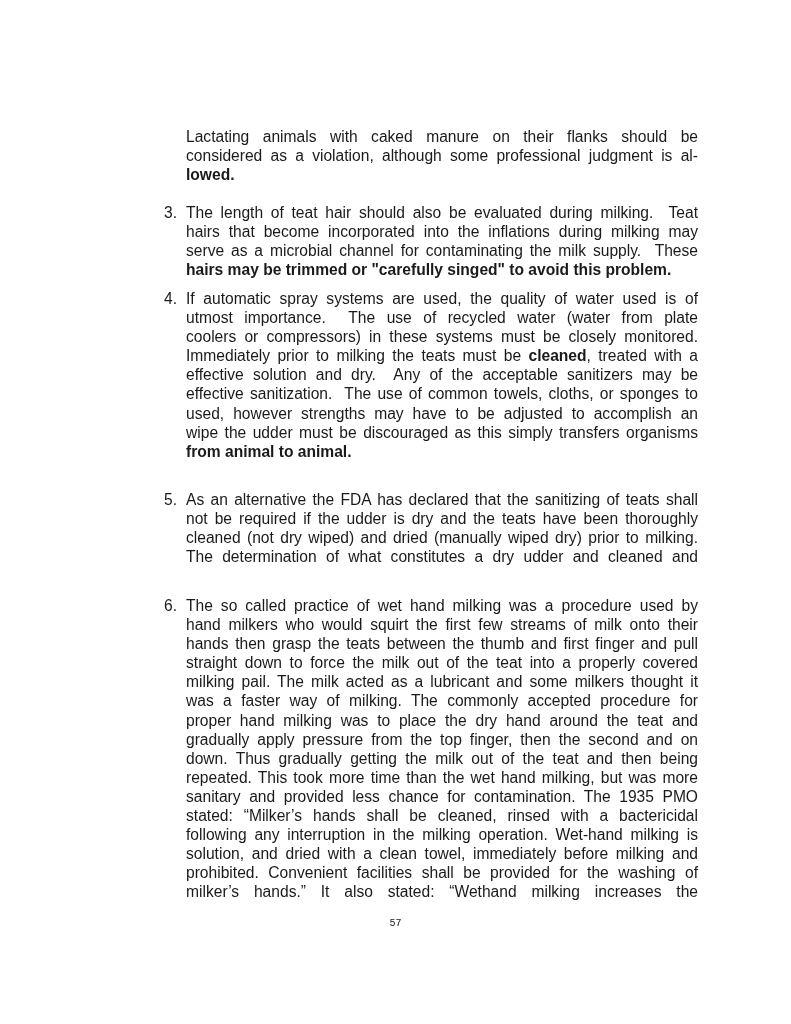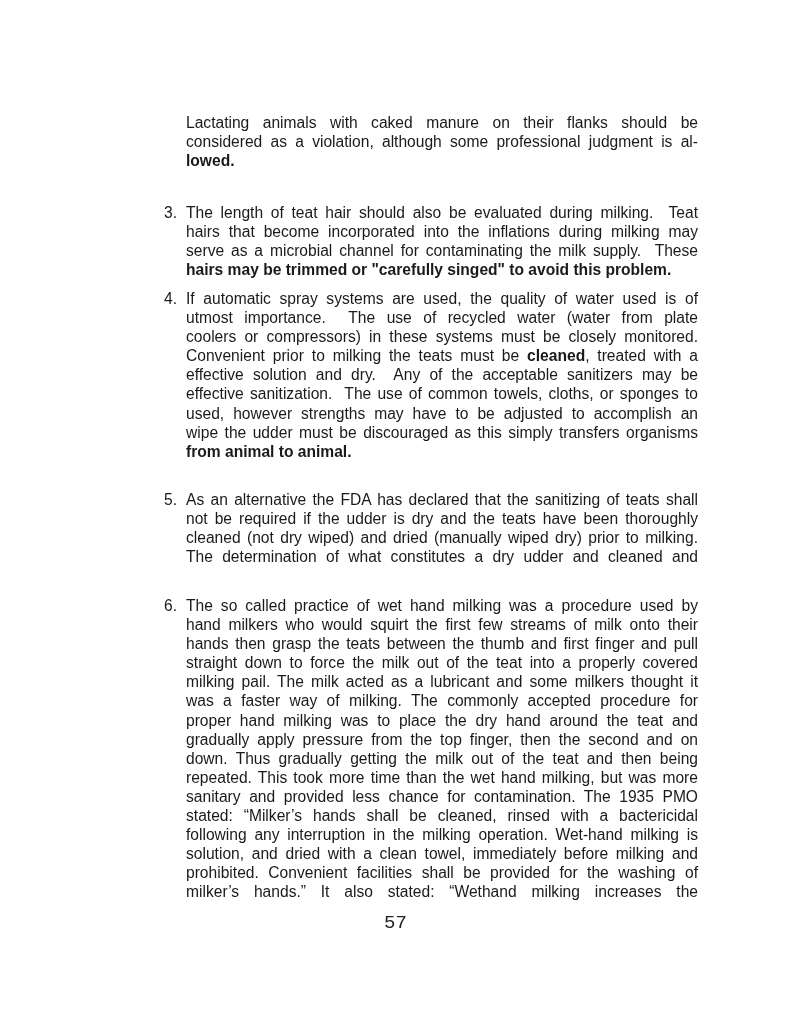--- a/index.html
+++ b/index.html
@@ -14,30 +14,30 @@
   .block { position: absolute; left: 164px; width: 534px; }
   .item { display: flex; }
   .num { width: 22px; flex: 0 0 22px; }
   .body { flex: 1; }
   .line { display: block; text-align: justify; text-align-last: justify; white-space: nowrap; }
   .line.last { text-align-last: left; font-weight: bold; }
   .line span { white-space: pre; }
   .indent { padding-left: 22px; }
   .pagenum {
     position: absolute; left: 0; width: 791px; top: 914px; text-align: center;
-    font-family: "Liberation Mono", monospace; font-size: 19px; color: #222;
+    font-family: "Liberation Mono", monospace; font-size: 10px; color: #222;
   }
   b { font-weight: bold; }
 </style>
 </head>
 <body>
 
 <div class="page">
 
-  <div class="block" style="top:113px;">
+  <div class="block" style="top:127px;">
     <div class="indent" id="intro">
         <span class="line"><span>Lactating animals with caked manure on their flanks should be</span></span>
         <span class="line"><span>considered as a violation, although some professional judgment is al-</span></span>
         <span class="line last"><span>lowed.</span></span>
       </div>
   </div>
 
   <div class="block" style="top:203px;">
     <div class="item">
       <span class="num">3.</span>
@@ -50,21 +50,21 @@
     </div>
   </div>
 
   <div class="block" style="top:289px;">
     <div class="item">
       <span class="num">4.</span>
       <div class="body" id="item-1">
           <span class="line"><span>If automatic spray systems are used, the quality of water used is of</span></span>
           <span class="line"><span>utmost importance.  The use of recycled water (water from plate</span></span>
           <span class="line"><span>coolers or compressors) in these systems must be closely monitored.</span></span>
-          <span class="line"><span>Convenient prior to milking the teats must be </span><b>cleaned</b><span>, treated with a</span></span>
+          <span class="line"><span>Immediately prior to milking the teats must be </span><b>cleaned</b><span>, treated with a</span></span>
           <span class="line"><span>effective solution and dry.  Any of the acceptable sanitizers may be</span></span>
           <span class="line"><span>effective sanitization.  The use of common towels, cloths, or sponges to</span></span>
           <span class="line"><span>used, however strengths may have to be adjusted to accomplish an</span></span>
           <span class="line"><span>wipe the udder must be discouraged as this simply transfers organisms</span></span>
           <span class="line last"><span>from animal to animal.</span></span>
         </div>
     </div>
   </div>
 
   <div class="block" style="top:490px;">

